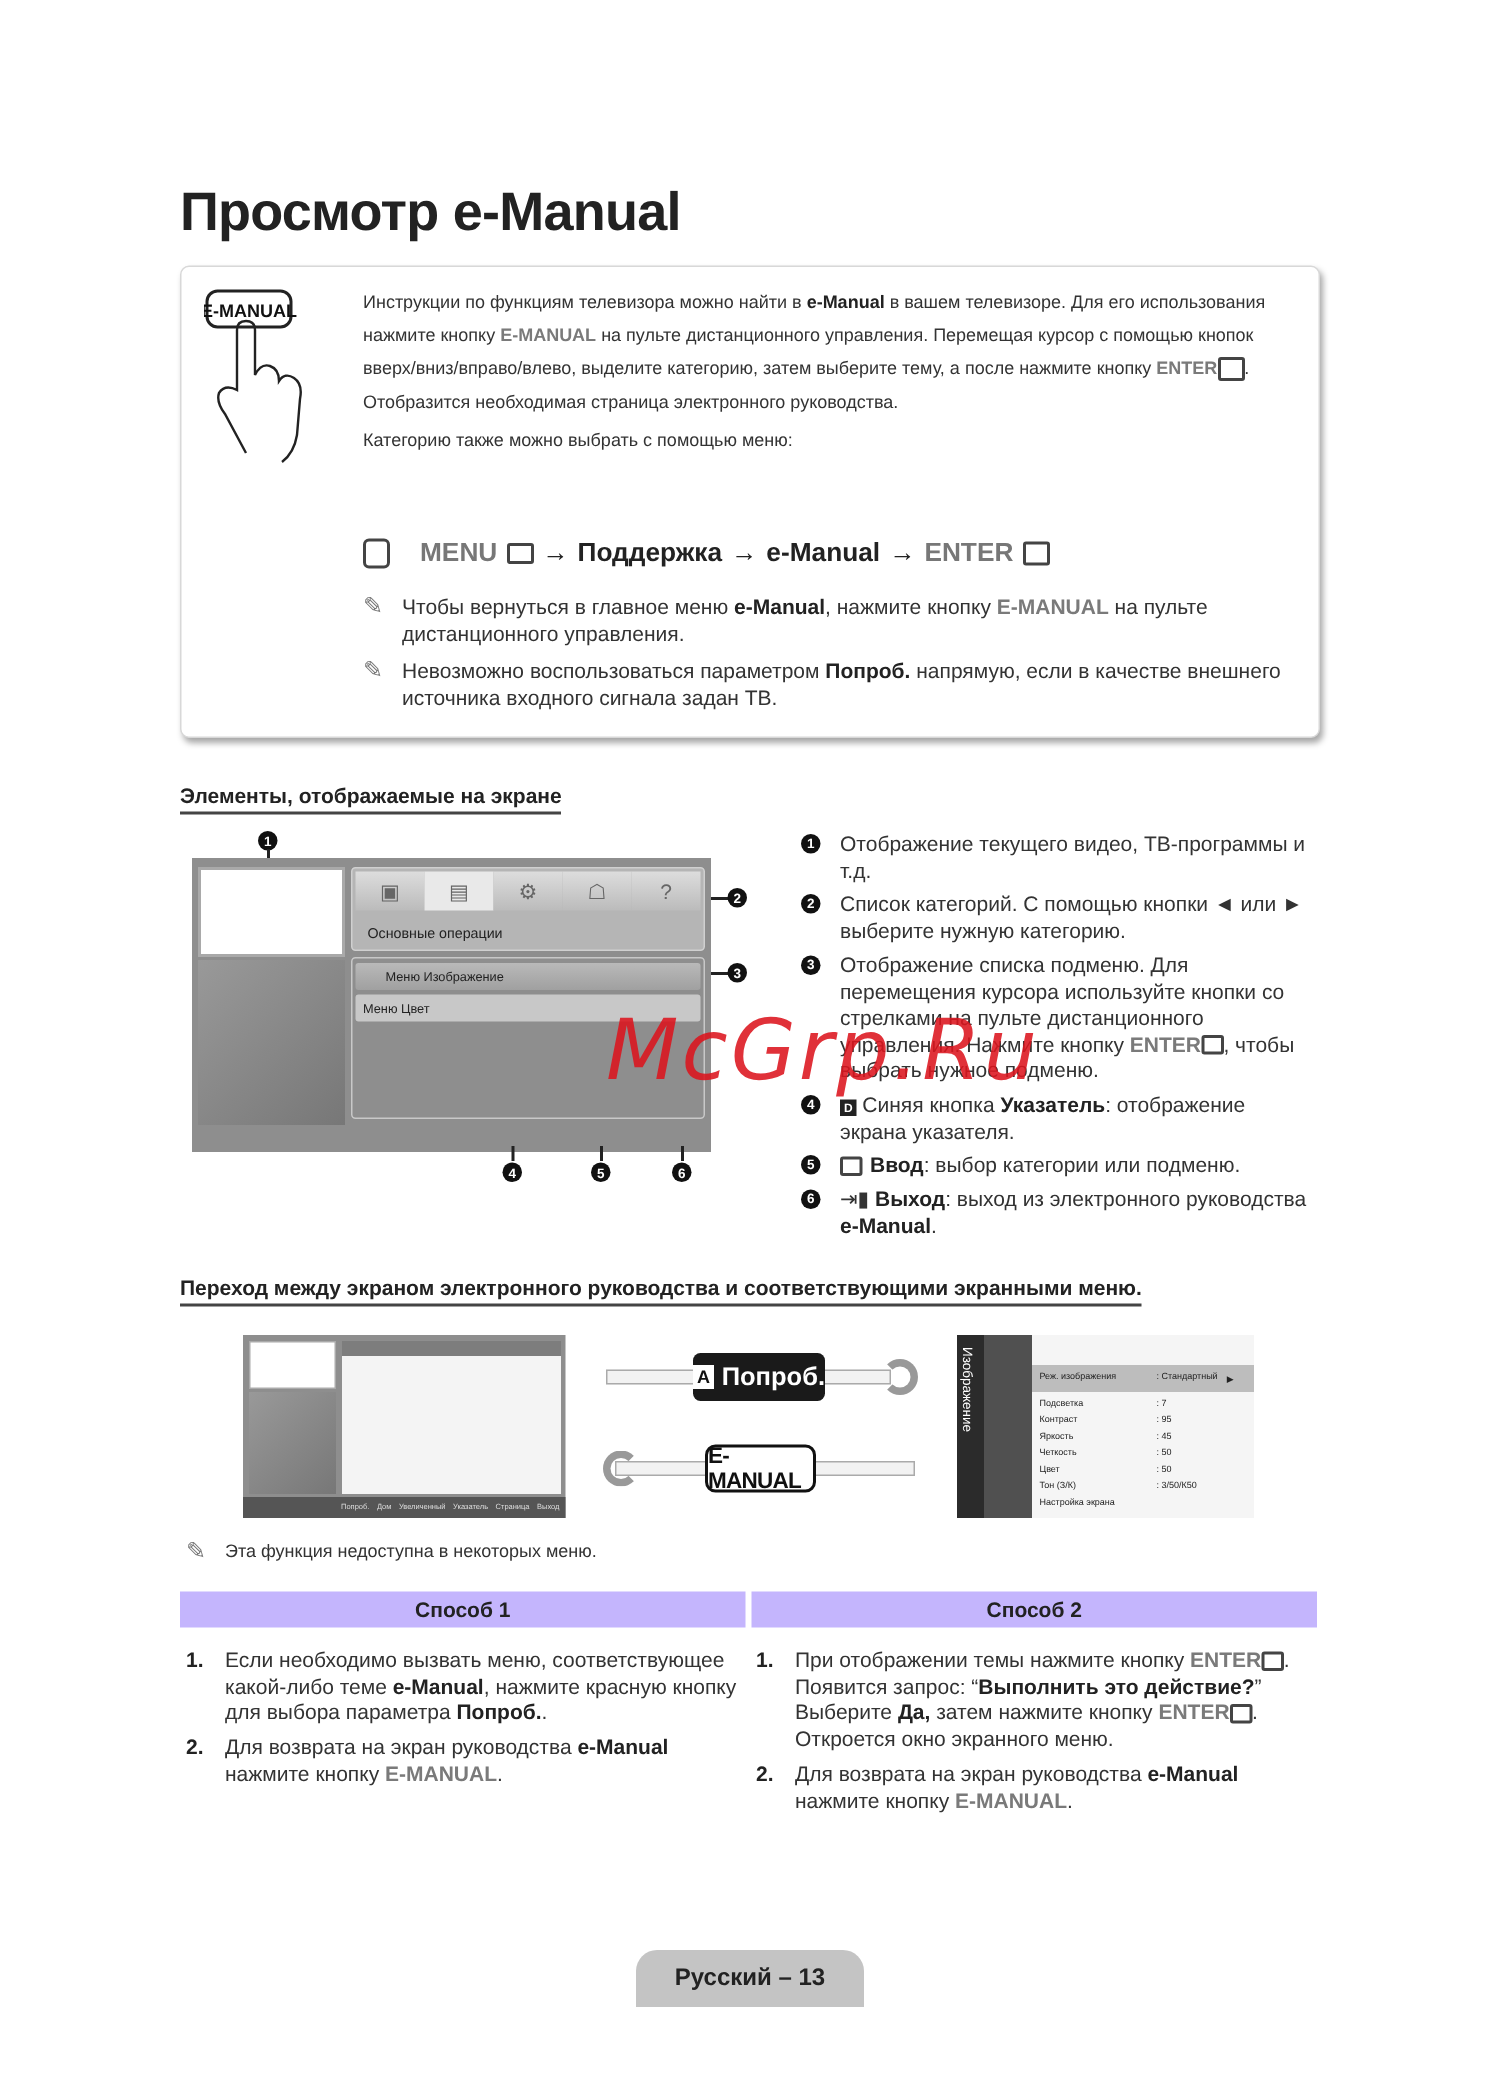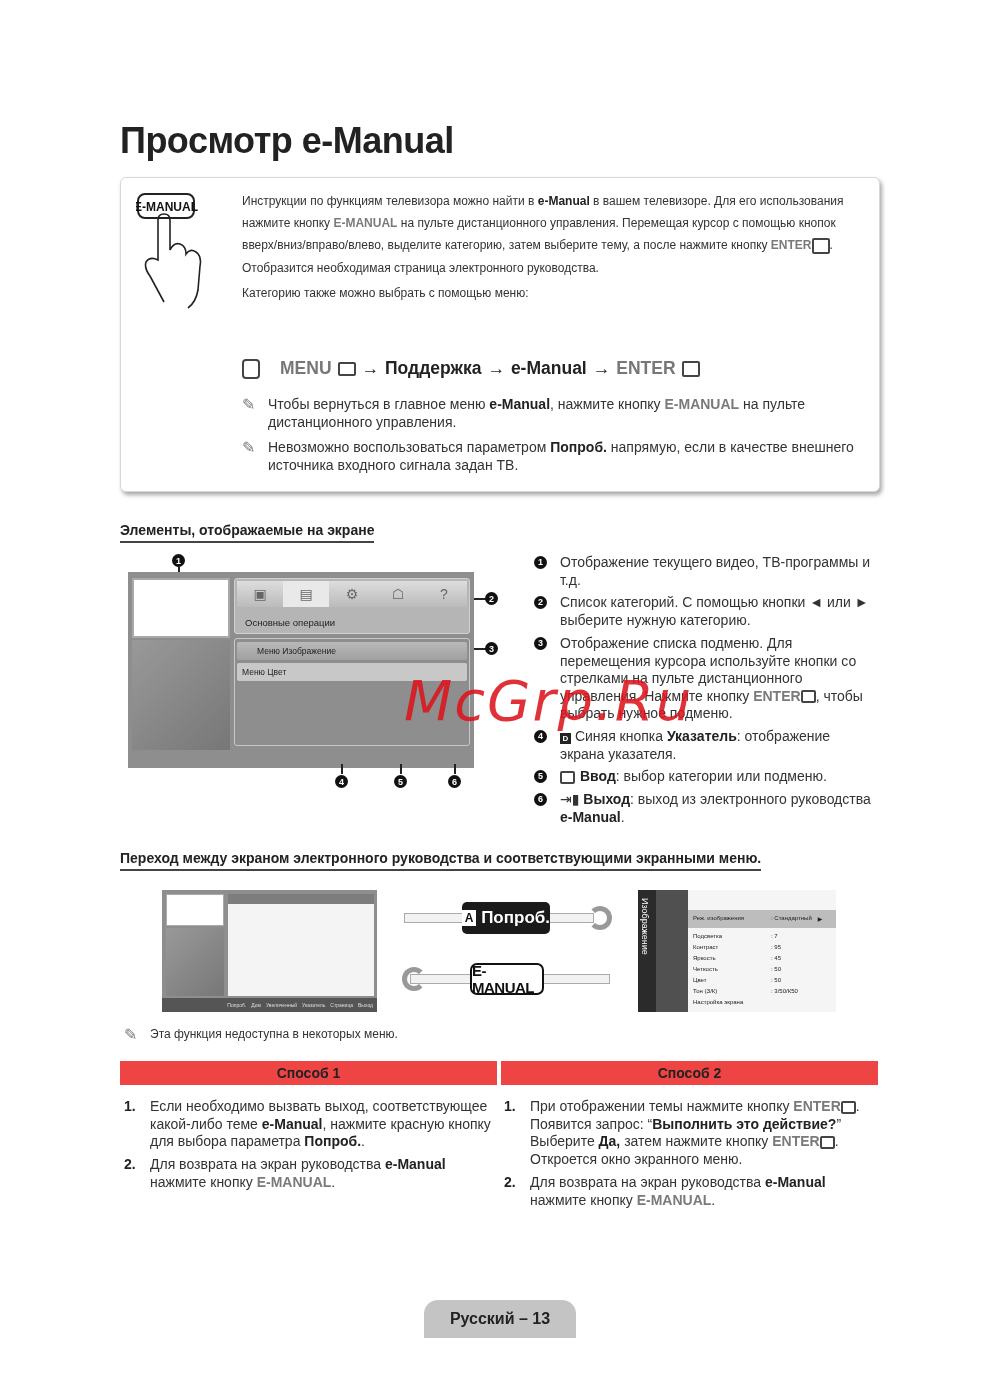--- a/index.html
+++ b/index.html
@@ -41,21 +41,21 @@
   .try-btn .a { background: #fff; color: #111; font-size: 12px; width: 16px; height: 16px; display: flex; align-items: center; justify-content: center; }
   .em-btn { left: 470px; top: 963px; width: 74px; height: 32px; background: #fff; color: #111; border: 2px solid #111; border-radius: 7px; font-weight: bold; font-size: 15px; display: flex; align-items: center; justify-content: center; letter-spacing: -0.5px; }
   .pic-menu { left: 638px; top: 890px; width: 198px; height: 122px; background: #3e3e3e; }
   .pic-menu .side { left: 0; top: 0; width: 18px; height: 122px; background: #2b2b2b; }
   .pic-menu .side span { position: absolute; left: 2px; top: 8px; writing-mode: vertical-rl; color: #fff; font-size: 9px; }
   .pic-menu .icons { left: 18px; top: 0; width: 32px; height: 122px; background: #505050; }
   .pic-menu .panel { left: 50px; top: 0; width: 148px; height: 122px; background: #f5f5f5; }
   .pic-menu .hl { left: 0; top: 20px; width: 148px; height: 18px; background: #bdbdbd; }
   .pm-row { position: absolute; left: 5px; width: 140px; font-size: 6px; color: #222; display: flex; }
   .pm-row .k { width: 78px; }
-  .method-h { top: 1061px; height: 24px; background: #ef4444; font-size: 14px; font-weight: bold; color: #222; display: flex; align-items: center; justify-content: center; }
+  .method-h { top: 1061px; height: 24px; background: #c4b5fd; font-size: 14px; font-weight: bold; color: #222; display: flex; align-items: center; justify-content: center; }
   .step { font-size: 14px; line-height: 17.5px; color: #333; display: flex; }
   .step .n { width: 26px; flex: none; font-weight: bold; color: #222; }
   .page-tab { left: 424px; top: 1300px; width: 152px; height: 38px; background: #c4c4c4; border-radius: 14px 14px 0 0; font-size: 16px; font-weight: bold; color: #222; display: flex; align-items: center; justify-content: center; }
   .watermark { left: 404px; top: 668px; font-size: 56px; font-style: italic; color: rgba(220,20,30,0.88); font-family: "DejaVu Sans", sans-serif; letter-spacing: 2px; }
 </style>
 </head>
 <body>
 
 <div class="abs title">Просмотр e-Manual</div>
 
@@ -227,21 +227,21 @@
 <div class="abs note" style="left:124px;top:1026px;font-size:12px">
   <span class="pen">✎</span>
     <span>Эта функция недоступна в некоторых меню.</span>
 </div>
 
 <div class="abs method-h" style="left:120px;width:377px">Способ 1</div>
 <div class="abs method-h" style="left:501px;width:377px">Способ 2</div>
 
 <div class="abs step" style="left:124px;top:1098px;width:370px">
   <span class="n">1.</span>
-  <span><span>Если необходимо вызвать выход, соответствующее какой-либо теме </span><b>e-Manual</b><span>, нажмите красную кнопку для выбора параметра </span><b>Попроб.</b><span>.</span></span>
+  <span><span>Если необходимо вызвать меню, соответствующее какой-либо теме </span><b>e-Manual</b><span>, нажмите красную кнопку для выбора параметра </span><b>Попроб.</b><span>.</span></span>
 </div>
 <div class="abs step" style="left:124px;top:1156px;width:370px">
   <span class="n">2.</span>
   <span><span>Для возврата на экран руководства </span><b>e-Manual</b><span> нажмите кнопку </span><span class="gray">E-MANUAL</span><span>.</span></span>
 </div>
 
 <div class="abs step" style="left:504px;top:1098px;width:370px">
   <span class="n">1.</span>
   <span><span>При отображении темы нажмите кнопку </span><span class="gray">ENTER</span><span class="keybox" style="width:15px;height:13px"></span><span>. Появится запрос: “</span><b>Выполнить это действие?</b><span>” Выберите </span><b>Да,</b><span> затем нажмите кнопку </span><span class="gray">ENTER</span><span class="keybox" style="width:15px;height:13px"></span><span>. Откроется окно экранного меню.</span></span>
 </div>

